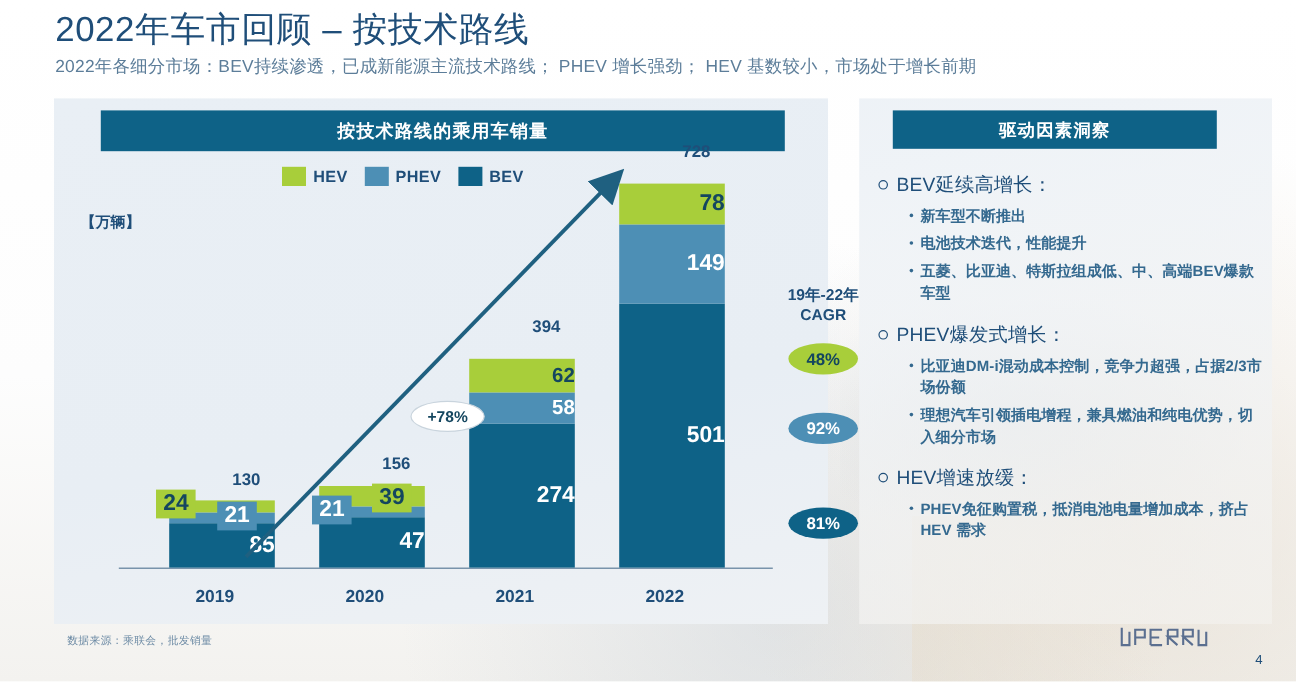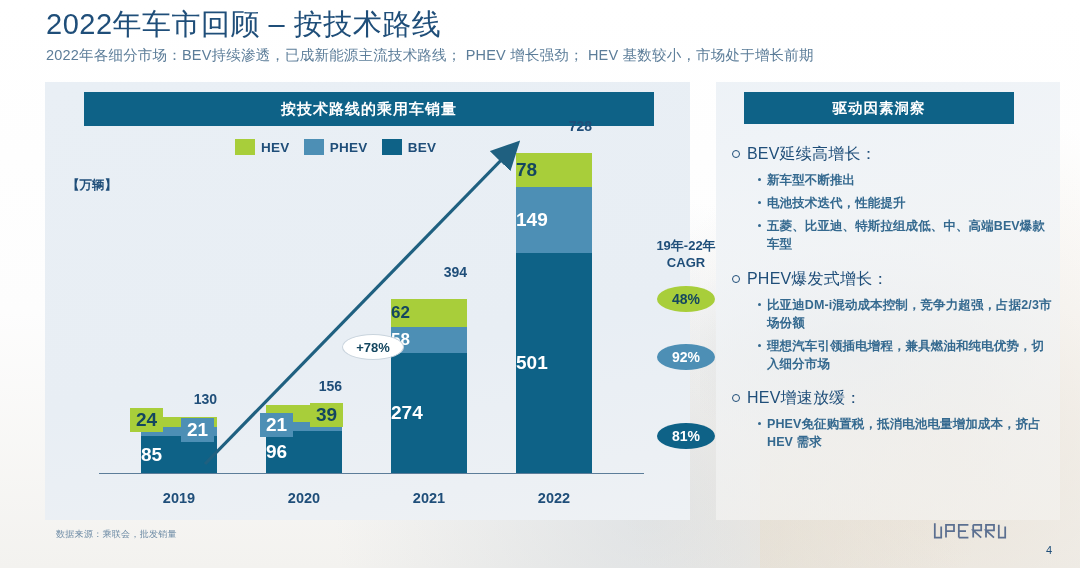--- a/index.html
+++ b/index.html
@@ -49,22 +49,22 @@
   }
   .legend{position:absolute;left:190px;top:57px;display:flex;align-items:center;gap:14px;}
   .lg-item{display:flex;align-items:center;gap:6px;}
   .lg-sw{width:20px;height:16px;display:block;}
   .lg-tx{font-size:13.5px;color:#1f4e79;font-weight:bold;letter-spacing:.3px;}
 
   
   .plot{position:absolute;left:0;top:0;width:645px;height:438px;}
   .axis{position:absolute;left:54px;top:391px;width:545px;height:1px;background:#5c7d99;}
   .bar-group{position:absolute;bottom:47px;width:76px;}
-  .seg{position:absolute;width:100%;display:flex;align-items:center;justify-content:flex-start;
-       font-size:19px;font-weight:bold;}
+  .seg{position:absolute;width:100%;display:flex;align-items:center;justify-content:flex-end;
+       font-size:19px;font-weight:bold;padding-left:12px;}
   .seg.bev{background:#0e6287;color:#ffffff;}
   .seg.phev{background:#4d8fb5;color:#ffffff;}
   .seg.hev{background:#a8ce3a;color:#14465f;}
   .total{position:absolute;width:100%;text-align:right;font-size:14px;color:#1f4e79;font-weight:bold;}
   .xtick{position:absolute;width:100%;text-align:center;font-size:14.5px;color:#1f4e79;font-weight:bold;}
 
   
   .chip{position:absolute;padding:1px 6px;font-size:19px;font-weight:bold;line-height:1.15;}
   .chip.hev{background:#a8ce3a;color:#14465f;}
   .chip.phev{background:#4d8fb5;color:#ffffff;}
@@ -162,21 +162,21 @@
         </div>
         <div class="chip phev" style="left:40px;bottom:31px;">
           <span>21</span>
         </div>
         <div class="xtick" style="bottom:-33px;margin-top:48px;">2019</div>
       </div>
 
       <div class="bar-group" style="left:221px;">
         <div class="total" style="bottom:79px;">156</div>
         <div class="seg bev" style="bottom:0px;height:42px;">
-          <span>96</span>
+          <span>47</span>
         </div>
         <div class="seg phev" style="bottom:42px;height:9px;"></div>
         <div class="seg hev" style="bottom:51px;height:17px;"></div>
         <div class="chip phev" style="left:-6px;bottom:36px;">
           <span>21</span>
         </div>
         <div class="chip hev" style="left:44px;bottom:46px;">
           <span>39</span>
         </div>
         <div class="xtick" style="bottom:-33px;">2020</div>

